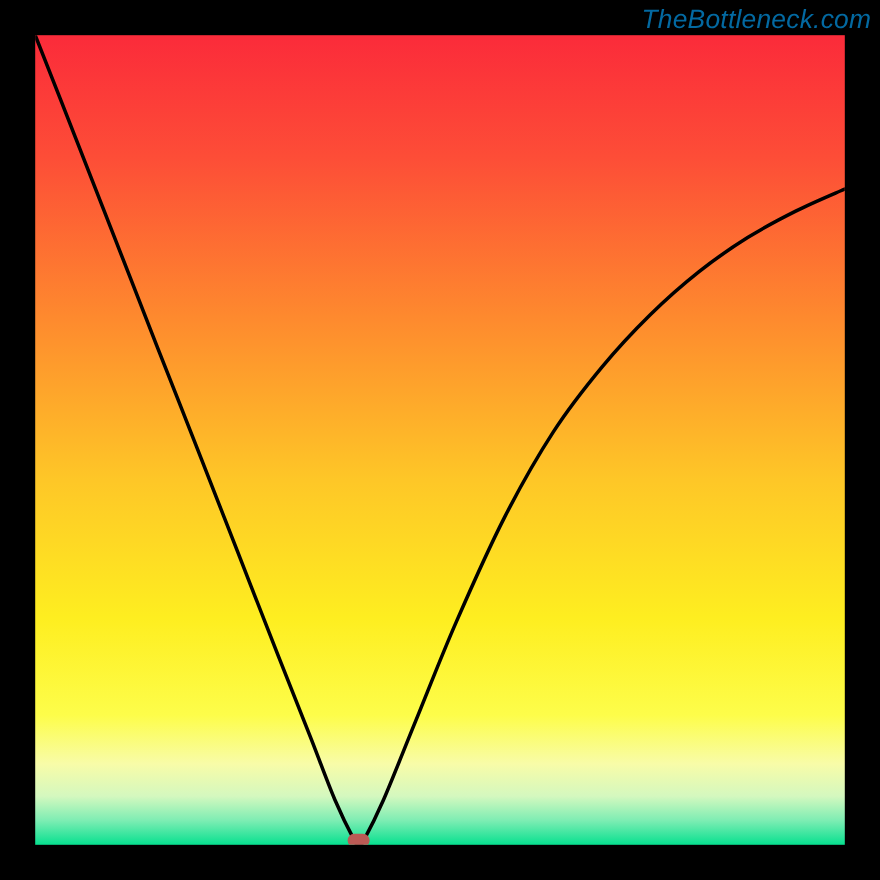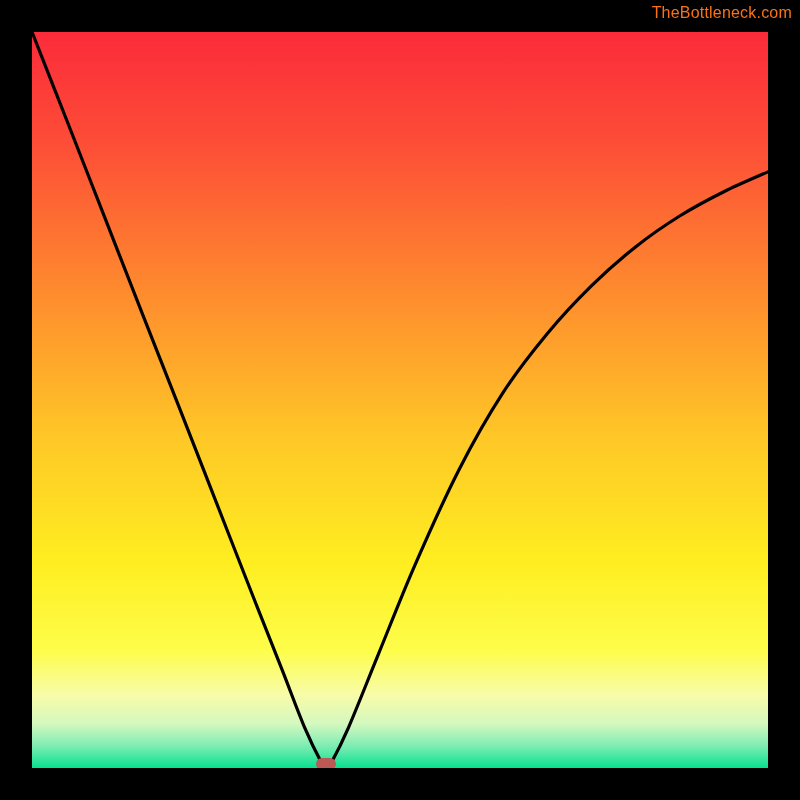--- a/index.html
+++ b/index.html
@@ -22,24 +22,25 @@
     left: 32px;
     top: 32px;
     width: 736px;
     height: 736px;
     overflow: hidden;
   }
   .watermark {
     position: absolute;
     top: 4px;
     right: 8px;
-    color: #f97316;
-    font-size: 16px;
+    color: #0369a1;
+    font-size: 24px;
     font-weight: 500;
     letter-spacing: 0.2px;
+    font-style: italic;
   }
   .marker {
     position: absolute;
     width: 20px;
     height: 12px;
     border-radius: 6px;
     transform: translate(-50%, -50%);
   }
   svg.curve {
     position: absolute;

